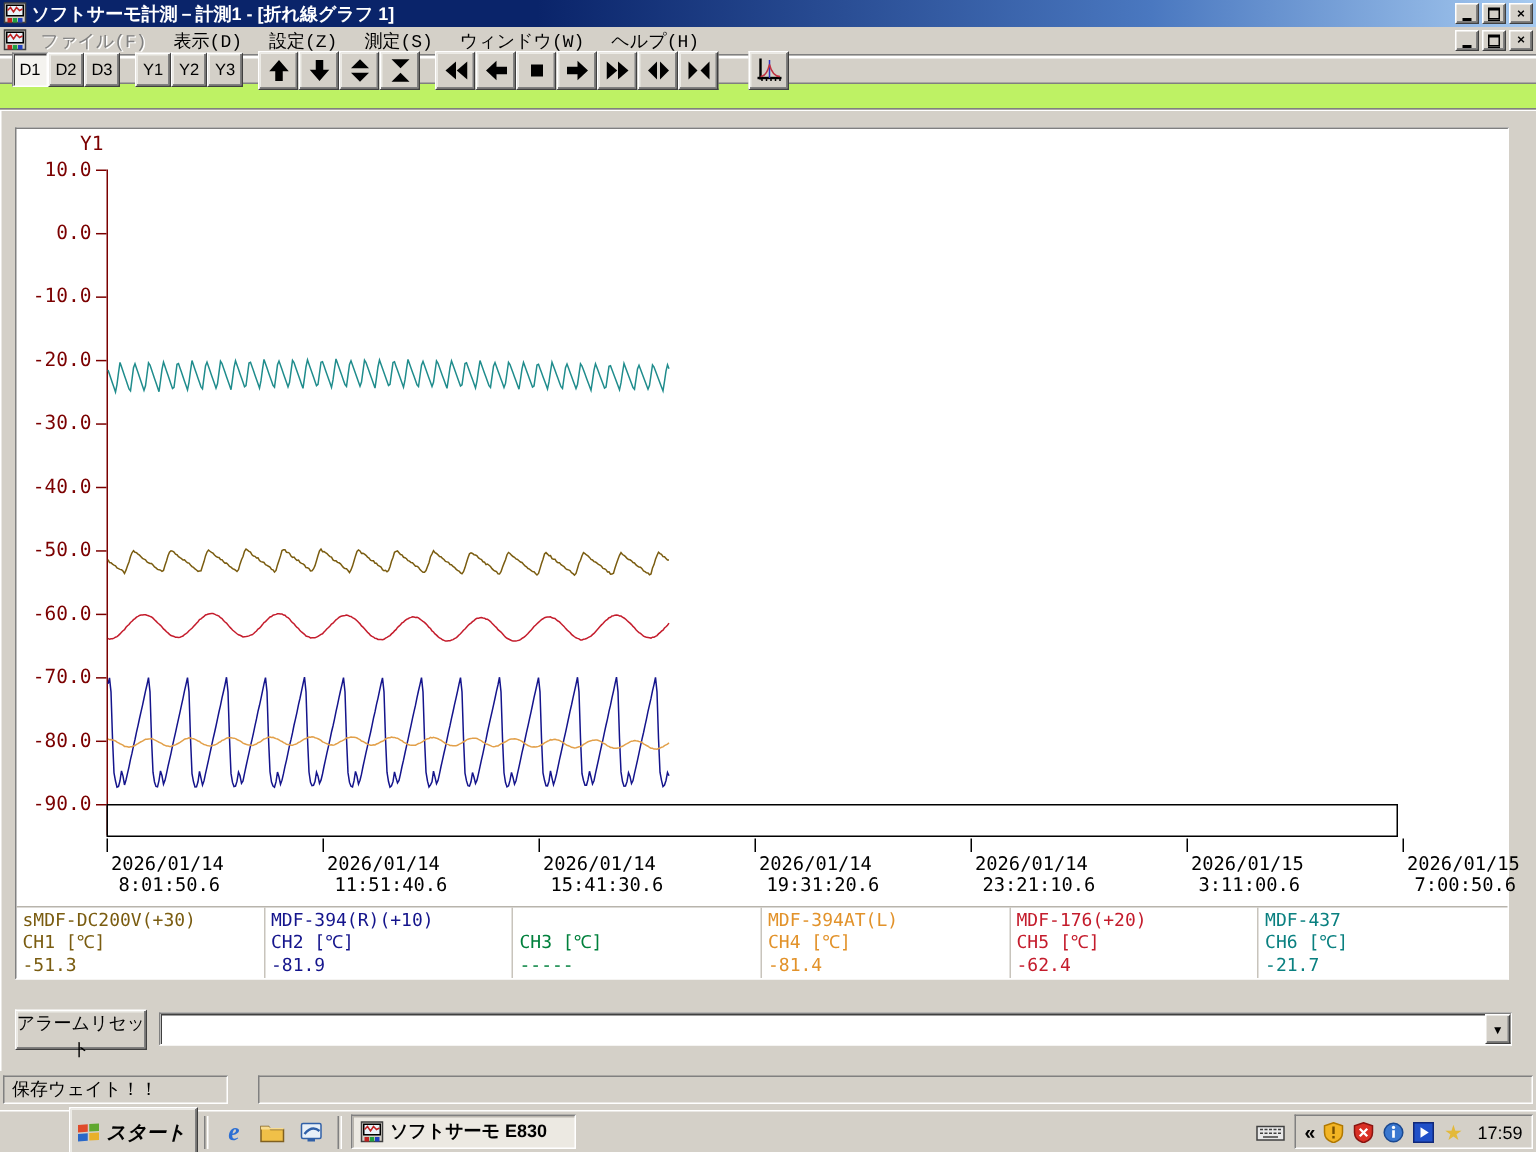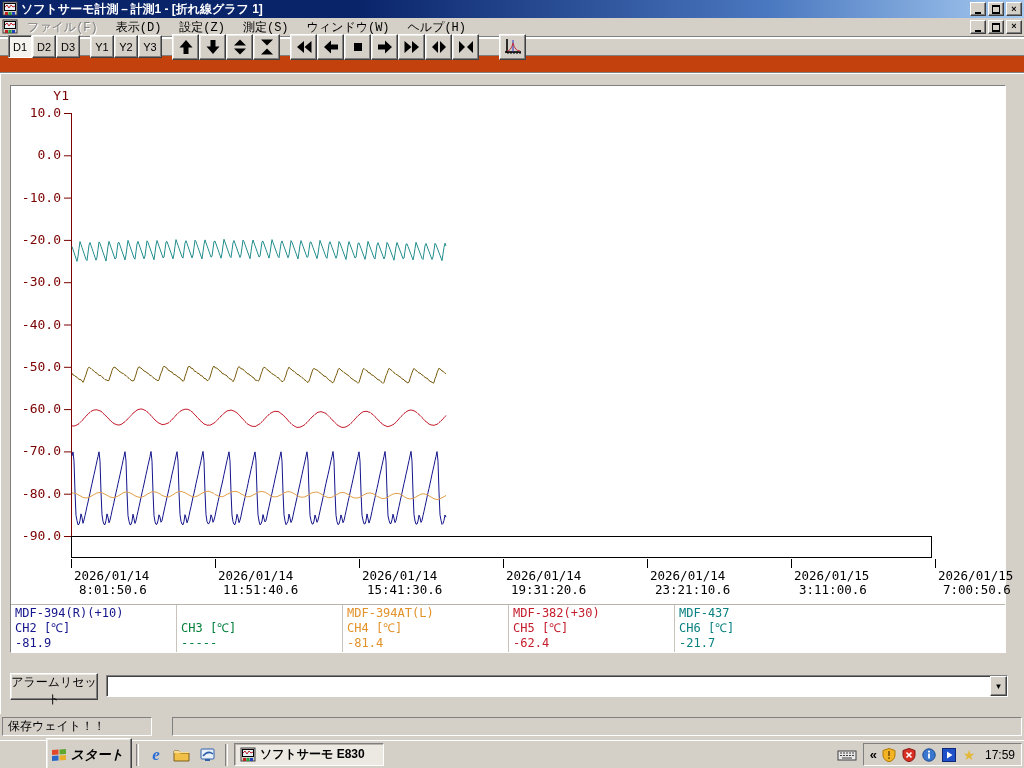--- a/index.html
+++ b/index.html
@@ -1,18 +1,18 @@
 <!DOCTYPE html>
 <html><head>
 <meta charset="utf-8">
 <style>
   * { margin:0; padding:0; box-sizing:border-box; }
   html,body { width:1024px; height:768px; overflow:hidden; background:#000; }
   body { font-family:"Liberation Sans", sans-serif; font-size:12px; }
-  .screen { position:absolute; width:1024px; height:768px; background:#c2410c; }
+  .screen { position:absolute; width:1024px; height:768px; background:#bef264; }
 
   
   .title-bar { position:absolute; left:0; top:0; width:1024px; height:18px;
     background:linear-gradient(90deg,#0a246a 0%,#0a246a 35%,#4a78c0 75%,#a6caf0 100%);
     display:flex; align-items:center; padding:0 2px; }
   .title-text { color:#fff; font-weight:bold; font-size:12px; margin-left:3px; flex:1;
     white-space:nowrap; overflow:hidden; }
   .win-btns { display:flex; gap:2px; }
   .win-btn { width:16px; height:14px; background:#d4d0c8; border:1px solid;
     border-color:#fff #404040 #404040 #fff; box-shadow:inset -1px -1px 0 #808080;
@@ -304,37 +304,42 @@
           <line x1="924.5" y1="473" x2="924.5" y2="482" stroke="#000"></line>
           <text x="927" y="494" fill="#000" font-family="&quot;DejaVu Sans Mono&quot;, monospace" font-size="12.5">2026/01/15</text>
           <text x="932" y="508" fill="#000" font-family="&quot;DejaVu Sans Mono&quot;, monospace" font-size="12.5">7:00:50.6</text>
           <polyline points="61,160.6 62,163.5 63,166.5 64,169.5 65,172.4 66,175.4 67,170.2 68,162.5 69,155.6 70,158.5 71,161.5 72,164.5 73,167.4 74,170.4 75,173.3 76,174.6 77,166.9 78,159.2 79,156.5 80,159.5 81,162.4 82,165.4 83,168.3 84,171.3 85,174.2 86,171.2 87,163.5 88,155.9 89,157.4 90,160.4 91,163.3 92,166.3 93,169.2 94,172.1 95,175.1 96,167.9 97,160.2 98,155.4 99,158.4 100,161.3 101,164.2 102,167.2 103,170.1 104,173.0 105,172.2 106,164.5 107,156.9 108,156.4 109,159.3 110,162.2 111,165.2 112,168.1 113,171.0 114,173.9 115,168.9 116,161.3 117,154.4 118,157.3 119,160.3 120,163.2 121,166.1 122,169.0 123,171.9 124,173.2 125,165.6 126,158.0 127,155.4 128,158.3 129,161.2 130,164.1 131,167.0 132,169.9 133,172.8 134,169.9 135,162.3 136,154.8 137,156.4 138,159.3 139,162.2 140,165.1 141,168.0 142,170.9 143,173.8 144,166.7 145,159.1 146,154.5 147,157.4 148,160.2 149,163.1 150,166.0 151,168.9 152,171.8 153,171.0 154,163.5 155,156.0 156,155.5 157,158.4 158,161.2 159,164.1 160,167.0 161,169.9 162,172.8 163,167.8 164,160.3 165,153.6 166,156.5 167,159.4 168,162.3 169,165.1 170,168.0 171,170.9 172,172.1 173,164.7 174,157.2 175,154.7 176,157.5 177,160.4 178,163.3 179,166.2 180,169.0 181,171.9 182,169.0 183,161.6 184,154.2 185,155.7 186,158.6 187,161.5 188,164.3 189,167.2 190,170.1 191,172.9 192,165.9 193,158.5 194,153.9 195,156.8 196,159.7 197,162.5 198,165.4 199,168.3 200,171.1 201,170.3 202,162.9 203,155.5 204,155.1 205,157.9 206,160.8 207,163.6 208,166.5 209,169.3 210,172.2 211,167.3 212,159.9 213,153.3 214,156.2 215,159.0 216,161.9 217,164.7 218,167.6 219,170.4 220,171.6 221,164.3 222,157.0 223,154.5 224,157.3 225,160.2 226,163.0 227,165.9 228,168.7 229,171.5 230,168.7 231,161.4 232,154.1 233,155.7 234,158.5 235,161.3 236,164.2 237,167.0 238,169.8 239,172.7 240,165.8 241,158.5 242,154.0 243,156.9 244,159.7 245,162.5 246,165.3 247,168.2 248,171.0 249,170.2 250,162.9 251,155.7 252,155.2 253,158.1 254,160.9 255,163.7 256,166.5 257,169.3 258,172.1 259,167.3 260,160.1 261,153.6 262,156.5 263,159.3 264,162.1 265,164.9 266,167.7 267,170.5 268,171.7 269,164.5 270,157.4 271,154.9 272,157.7 273,160.5 274,163.3 275,166.1 276,168.9 277,171.7 278,168.9 279,161.8 280,154.6 281,156.2 282,159.0 283,161.8 284,164.6 285,167.3 286,170.1 287,172.9 288,166.2 289,159.1 290,154.6 291,157.4 292,160.2 293,163.0 294,165.8 295,168.6 296,171.4 297,170.6 298,163.5 299,156.4 300,155.9 301,158.7 302,161.5 303,164.3 304,167.0 305,169.8 306,172.6 307,167.9 308,160.8 309,154.4 310,157.2 311,160.0 312,162.8 313,165.5 314,168.3 315,171.1 316,172.3 317,165.2 318,158.1 319,155.7 320,158.5 321,161.3 322,164.0 323,166.8 324,169.5 325,172.3 326,169.6 327,162.5 328,155.5 329,157.0 330,159.8 331,162.5 332,165.3 333,168.0 334,170.8 335,173.5 336,166.9 337,159.9 338,155.6 339,158.3 340,161.1 341,163.8 342,166.6 343,169.3 344,172.0 345,171.3 346,164.3 347,157.3 348,156.9 349,159.6 350,162.3 351,165.1 352,167.8 353,170.5 354,173.3 355,168.6 356,161.7 357,155.4 358,158.1 359,160.9 360,163.6 361,166.3 362,169.1 363,171.8 364,173.0 365,166.0 366,159.1 367,156.7 368,159.4 369,162.1 370,164.9 371,167.6 372,170.3 373,173.0 374,170.3 375,163.4 376,156.5 377,158.0 378,160.7 379,163.4 380,166.1 381,168.8 382,171.5 383,174.2 384,167.7 385,160.8 386,156.5 387,159.2 388,161.9 389,164.6 390,167.3 391,170.0 392,172.7 393,172.0 394,165.1 395,158.2 396,157.8 397,160.5 398,163.1 399,165.8 400,168.5 401,171.2 402,173.9 403,169.3 404,162.5 405,156.3 406,159.0 407,161.7 408,164.3 409,167.0 410,169.7 411,172.4 412,173.5 413,166.7 414,159.9 415,157.5 416,160.2 417,162.9 418,165.5 419,168.2 420,170.9 421,173.5 422,170.9 423,164.1 424,157.3 425,158.7 426,161.4 427,164.0 428,166.7 429,169.3 430,172.0 431,174.6 432,168.2 433,161.4 434,157.2 435,159.9" fill="none" stroke="#1f8c8c" stroke-width="1"></polyline>
           <polyline points="61,287.1 62,289.0 63,289.1 64,290.1 65,290.7 66,291.2 67,292.6 68,293.1 69,293.6 70,293.8 71,294.7 72,296.3 73,294.1 74,291.2 75,288.6 76,285.0 77,282.5 78,281.1 79,282.2 80,282.4 81,283.4 82,284.1 83,285.1 84,286.2 85,286.7 86,287.2 87,288.6 88,289.2 89,289.6 90,289.6 91,290.7 92,292.0 93,292.6 94,293.6 95,293.8 96,294.1 97,294.9 98,294.3 99,290.9 100,288.0 101,284.5 102,282.1 103,281.2 104,281.4 105,282.0 106,283.4 107,283.8 108,285.1 109,285.8 110,286.4 111,287.3 112,287.2 113,288.3 114,289.2 115,289.4 116,290.6 117,291.7 118,292.3 119,293.3 120,294.0 121,294.9 122,294.7 123,294.5 124,291.4 125,288.4 126,284.6 127,282.0 128,280.7 129,281.5 130,282.2 131,282.8 132,284.0 133,284.9 134,285.5 135,285.7 136,287.0 137,287.1 138,288.5 139,289.4 140,289.3 141,290.4 142,291.6 143,292.1 144,293.1 145,293.5 146,294.1 147,295.0 148,293.8 149,290.1 150,287.2 151,285.0 152,281.5 153,280.1 154,280.8 155,281.6 156,282.1 157,283.9 158,284.7 159,284.9 160,286.0 161,285.9 162,287.7 163,288.4 164,288.7 165,289.0 166,290.4 167,290.9 168,291.5 169,292.0 170,293.6 171,293.9 172,295.4 173,294.3 174,290.6 175,287.6 176,284.6 177,281.0 178,280.5 179,280.5 180,282.2 181,282.3 182,282.8 183,284.7 184,285.6 185,285.4 186,286.7 187,287.6 188,287.4 189,289.0 190,289.6 191,289.9 192,290.7 193,292.4 194,292.5 195,293.0 196,294.6 197,294.5 198,293.3 199,291.1 200,287.8 201,284.3 202,281.3 203,280.0 204,281.8 205,281.7 206,282.4 207,283.0 208,284.2 209,285.1 210,285.4 211,287.3 212,287.9 213,287.9 214,288.9 215,289.2 216,289.9 217,291.2 218,292.4 219,293.0 220,293.1 221,294.3 222,295.7 223,294.0 224,291.4 225,288.0 226,284.6 227,281.6 228,280.7 229,281.3 230,282.9 231,282.8 232,283.4 233,284.2 234,285.4 235,286.0 236,287.4 237,287.9 238,287.9 239,289.5 240,289.5 241,290.9 242,291.4 243,292.0 244,293.8 245,294.5 246,294.2 247,295.2 248,294.4 249,291.8 250,288.2 251,285.7 252,282.2 253,281.6 254,281.3 255,282.5 256,283.7 257,283.9 258,285.5 259,285.8 260,286.5 261,287.8 262,288.1 263,289.1 264,289.2 265,290.3 266,291.5 267,291.5 268,292.2 269,293.7 270,294.7 271,295.5 272,295.5 273,294.4 274,291.7 275,289.1 276,285.1 277,283.2 278,281.1 279,282.5 280,283.0 281,283.9 282,285.0 283,285.2 284,286.3 285,287.0 286,288.3 287,288.6 288,288.9 289,290.3 290,290.5 291,291.6 292,292.2 293,293.4 294,294.2 295,294.7 296,295.9 297,296.5 298,295.1 299,292.4 300,289.0 301,285.9 302,283.2 303,282.5 304,283.0 305,283.8 306,284.0 307,284.6 308,285.9 309,286.6 310,287.1 311,288.5 312,288.8 313,290.4 314,290.0 315,290.8 316,291.7 317,293.1 318,294.1 319,294.7 320,295.1 321,296.6 322,296.7 323,295.1 324,292.1 325,289.6 326,287.2 327,283.8 328,282.3 329,283.0 330,284.1 331,285.0 332,285.5 333,286.6 334,287.0 335,287.8 336,288.7 337,289.0 338,290.2 339,291.2 340,291.9 341,293.0 342,293.4 343,294.3 344,295.0 345,295.1 346,296.3 347,297.3 348,296.3 349,293.1 350,289.7 351,286.8 352,283.3 353,282.4 354,283.4 355,284.5 356,284.4 357,286.4 358,286.8 359,286.8 360,288.5 361,289.1 362,289.1 363,290.4 364,291.1 365,291.7 366,293.0 367,293.7 368,293.9 369,294.4 370,295.8 371,296.4 372,297.4 373,296.3 374,293.0 375,289.5 376,287.5 377,284.5 378,282.4 379,283.1 380,284.0 381,284.6 382,285.6 383,286.9 384,287.3 385,288.4 386,288.7 387,289.4 388,290.3 389,290.8 390,291.5 391,292.9 392,293.2 393,293.8 394,295.3 395,295.2 396,296.8 397,296.7 398,296.1 399,292.7 400,289.6 401,286.8 402,284.2 403,282.4 404,283.7 405,284.3 406,285.1 407,286.3 408,287.0 409,287.2 410,287.9 411,289.0 412,289.3 413,290.6 414,291.4 415,292.0 416,292.2 417,293.1 418,294.6 419,295.1 420,295.9 421,296.0 422,297.2 423,296.6 424,292.6 425,290.4 426,286.9 427,284.3 428,282.2 429,283.1 430,283.6 431,285.1 432,285.2 433,286.3 434,287.4 435,287.4" fill="none" stroke="#7a5c10" stroke-width="1"></polyline>
           <polyline points="61,339.6 62,340.2 63,339.9 64,339.8 65,339.4 66,338.8 67,338.4 68,337.6 69,336.6 70,335.5 71,334.5 72,333.8 73,332.2 74,331.2 75,330.3 76,329.0 77,328.2 78,327.1 79,326.4 80,325.4 81,324.9 82,324.3 83,324.0 84,324.0 85,323.8 86,323.8 87,324.2 88,324.5 89,324.9 90,325.3 91,326.1 92,327.2 93,328.1 94,329.2 95,330.0 96,330.9 97,332.0 98,333.3 99,334.1 100,335.2 101,335.9 102,336.9 103,337.7 104,338.0 105,338.3 106,338.9 107,338.9 108,339.0 109,338.8 110,338.4 111,338.0 112,337.0 113,336.4 114,335.7 115,334.5 116,333.7 117,332.8 118,331.6 119,330.6 120,329.5 121,328.5 122,327.1 123,326.6 124,325.7 125,324.9 126,324.0 127,323.7 128,323.3 129,323.1 130,323.0 131,323.0 132,323.4 133,323.9 134,324.3 135,324.8 136,325.8 137,326.4 138,327.6 139,328.7 140,329.4 141,330.6 142,331.9 143,332.9 144,334.0 145,334.8 146,335.7 147,336.5 148,337.2 149,337.5 150,338.0 151,338.6 152,338.5 153,338.4 154,338.2 155,337.9 156,337.4 157,337.2 158,336.5 159,335.5 160,334.7 161,333.4 162,332.8 163,331.6 164,330.4 165,329.1 166,328.4 167,327.3 168,326.3 169,325.3 170,325.0 171,324.1 172,323.9 173,323.6 174,323.2 175,323.2 176,323.3 177,323.3 178,324.0 179,324.2 180,325.3 181,325.8 182,326.6 183,328.0 184,329.1 185,329.8 186,331.2 187,332.3 188,333.0 189,334.4 190,335.3 191,336.1 192,336.9 193,338.0 194,338.3 195,338.6 196,339.3 197,339.1 198,339.1 199,339.2 200,338.8 201,338.2 202,337.6 203,336.9 204,336.5 205,335.3 206,334.3 207,333.2 208,332.3 209,331.3 210,330.0 211,329.4 212,328.4 213,327.2 214,326.5 215,325.6 216,325.0 217,324.7 218,324.5 219,324.3 220,324.0 221,324.3 222,324.8 223,325.0 224,325.7 225,326.3 226,326.9 227,327.8 228,328.9 229,329.9 230,331.3 231,332.1 232,333.1 233,334.3 234,335.5 235,336.4 236,337.6 237,338.3 238,338.7 239,339.6 240,339.7 241,340.3 242,340.3 243,340.3 244,340.5 245,340.2 246,339.4 247,338.9 248,338.3 249,337.7 250,336.6 251,335.8 252,334.6 253,333.8 254,332.3 255,331.4 256,330.5 257,329.3 258,328.7 259,327.7 260,326.9 261,326.5 262,325.9 263,325.6 264,325.2 265,325.3 266,325.6 267,325.5 268,325.9 269,326.7 270,327.5 271,328.3 272,328.9 273,329.9 274,331.0 275,332.3 276,333.0 277,334.6 278,335.3 279,336.6 280,337.4 281,338.4 282,339.3 283,339.8 284,340.5 285,340.9 286,341.4 287,341.4 288,341.2 289,341.2 290,340.7 291,340.4 292,339.7 293,339.2 294,338.4 295,337.3 296,336.5 297,335.4 298,334.2 299,333.3 300,332.1 301,331.0 302,330.1 303,329.4 304,328.4 305,327.7 306,326.8 307,326.2 308,326.1 309,325.9 310,325.7 311,326.0 312,326.1 313,326.8 314,326.9 315,327.5 316,328.4 317,329.5 318,330.5 319,331.5 320,332.4 321,333.8 322,334.6 323,335.4 324,336.5 325,337.7 326,338.8 327,339.5 328,340.0 329,340.5 330,341.0 331,341.4 332,341.3 333,341.4 334,341.1 335,340.8 336,340.4 337,339.6 338,339.0 339,338.3 340,337.3 341,336.4 342,335.2 343,334.2 344,333.0 345,331.7 346,330.8 347,329.8 348,328.9 349,328.0 350,327.1 351,326.5 352,325.8 353,325.5 354,325.4 355,325.4 356,325.2 357,325.9 358,326.1 359,326.3 360,327.3 361,328.0 362,328.6 363,329.7 364,330.7 365,331.6 366,332.9 367,333.9 368,334.8 369,335.7 370,336.9 371,337.7 372,338.5 373,339.2 374,339.6 375,339.9 376,340.6 377,340.6 378,340.2 379,340.0 380,339.7 381,339.1 382,338.6 383,338.1 384,337.1 385,336.3 386,335.1 387,334.0 388,332.9 389,331.7 390,330.6 391,329.7 392,328.5 393,327.5 394,326.9 395,325.8 396,325.5 397,324.6 398,324.5 399,324.1 400,324.0 401,324.1 402,324.6 403,324.7 404,325.4 405,326.0 406,326.7 407,327.7 408,328.6 409,329.4 410,330.4 411,331.6 412,332.5 413,333.8 414,334.8 415,335.7 416,336.3 417,337.2 418,338.1 419,338.5 420,338.9 421,339.0 422,339.2 423,339.4 424,338.8 425,338.8 426,338.2 427,337.7 428,336.6 429,335.8 430,334.8 431,334.1 432,332.7 433,331.8 434,330.8 435,329.4" fill="none" stroke="#c41c2c" stroke-width="1"></polyline>
           <polyline points="61,369.9 62,365.9 63,375.2 64,406.1 65,429.3 66,434.7 67,438.8 68,438.3 69,434.5 70,427.9 71,431.4 72,437.3 73,434.0 74,429.6 75,425.2 76,420.3 77,416.1 78,411.3 79,407.0 80,402.1 81,397.7 82,393.0 83,388.6 84,384.2 85,379.5 86,374.8 87,370.5 88,365.8 89,375.2 90,406.1 91,428.8 92,435.3 93,438.3 94,438.6 95,434.4 96,427.9 97,431.2 98,436.8 99,434.2 100,429.7 101,424.9 102,420.6 103,416.2 104,411.3 105,406.7 106,402.4 107,397.7 108,393.3 109,388.8 110,384.1 111,379.6 112,374.6 113,370.2 114,365.7 115,375.2 116,406.1 117,429.7 118,435.2 119,438.7 120,438.6 121,435.2 122,428.2 123,432.7 124,437.4 125,434.6 126,429.7 127,425.3 128,420.7 129,416.1 130,411.5 131,406.8 132,402.5 133,398.0 134,393.3 135,388.5 136,384.2 137,379.2 138,375.0 139,370.5 140,365.5 141,375.2 142,406.1 143,429.6 144,435.6 145,438.4 146,438.1 147,434.8 148,428.8 149,431.2 150,436.2 151,434.6 152,429.7 153,425.0 154,420.4 155,415.9 156,411.2 157,407.1 158,402.6 159,397.7 160,393.3 161,388.2 162,384.2 163,379.6 164,374.8 165,369.9 166,365.7 167,375.2 168,406.1 169,428.5 170,435.4 171,438.0 172,438.8 173,435.3 174,428.7 175,432.0 176,436.8 177,434.1 178,429.8 179,424.9 180,420.7 181,415.9 182,411.1 183,407.1 184,402.6 185,397.5 186,393.2 187,388.7 188,383.7 189,379.5 190,374.8 191,370.0 192,365.4 193,375.2 194,406.1 195,428.7 196,435.5 197,437.7 198,437.5 199,435.0 200,428.8 201,431.4 202,436.3 203,434.1 204,430.0 205,425.0 206,420.4 207,415.7 208,411.4 209,406.9 210,402.0 211,398.0 212,393.4 213,388.4 214,383.9 215,379.1 216,374.5 217,370.2 218,365.8 219,375.2 220,406.1 221,429.1 222,435.6 223,438.2 224,438.6 225,434.6 226,428.3 227,431.5 228,436.7 229,434.2 230,430.1 231,425.0 232,420.4 233,415.8 234,411.4 235,406.8 236,402.5 237,397.8 238,392.8 239,388.6 240,383.6 241,379.4 242,374.6 243,370.0 244,365.9 245,375.2 246,406.1 247,428.8 248,435.0 249,438.8 250,437.9 251,435.1 252,428.6 253,432.6 254,435.9 255,434.3 256,429.9 257,425.0 258,420.8 259,416.0 260,411.4 261,407.1 262,402.3 263,397.8 264,392.9 265,388.4 266,384.1 267,379.1 268,374.5 269,370.2 270,365.8 271,375.2 272,406.1 273,428.7 274,434.8 275,438.7 276,437.2 277,435.2 278,428.1 279,432.1 280,436.5 281,434.4 282,429.9 283,425.0 284,420.6 285,416.0 286,411.7 287,406.9 288,402.1 289,397.8 290,392.9 291,388.5 292,383.8 293,379.4 294,374.9 295,370.1 296,365.8 297,375.2 298,406.1 299,429.4 300,434.6 301,437.8 302,438.1 303,435.2 304,429.0 305,432.2 306,436.3 307,434.1 308,429.7 309,425.1 310,420.4 311,416.1 312,411.3 313,407.1 314,402.0 315,397.4 316,392.9 317,388.6 318,384.1 319,379.5 320,374.7 321,370.5 322,365.5 323,375.2 324,406.1 325,429.2 326,435.7 327,438.6 328,437.9 329,434.3 330,428.9 331,432.3 332,436.7 333,434.5 334,429.8 335,425.2 336,420.6 337,415.8 338,411.5 339,407.0 340,402.3 341,397.9 342,393.2 343,388.7 344,384.0 345,379.1 346,374.8 347,370.3 348,365.8 349,375.2 350,406.1 351,429.2 352,434.2 353,437.8 354,437.9 355,434.8 356,427.9 357,432.7 358,437.1 359,434.1 360,430.0 361,425.3 362,420.4 363,416.0 364,411.4 365,406.7 366,402.4 367,397.8 368,393.0 369,388.2 370,384.0 371,379.3 372,374.8 373,370.3 374,365.5 375,375.2 376,406.1 377,429.8 378,434.3 379,437.5 380,437.5 381,433.8 382,428.2 383,432.2 384,436.6 385,434.5 386,429.6 387,425.0 388,420.5 389,415.8 390,411.2 391,406.9 392,402.1 393,397.5 394,393.2 395,388.2 396,384.1 397,379.1 398,374.7 399,369.9 400,365.4 401,375.2 402,406.1 403,428.6 404,435.0 405,438.1 406,438.0 407,435.1 408,429.2 409,431.6 410,436.4 411,434.4 412,429.6 413,425.3 414,420.7 415,416.1 416,411.2 417,406.7 418,402.5 419,397.8 420,393.2 421,388.3 422,383.9 423,379.6 424,374.6 425,370.4 426,365.6 427,375.2 428,406.1 429,428.8 430,434.2 431,438.4 432,437.4 433,434.3 434,429.0 435,431.2" fill="none" stroke="#14148c" stroke-width="1"></polyline>
           <polyline points="61,406.7 62,407.1 63,407.0 64,407.3 65,407.6 66,408.0 67,408.8 68,409.3 69,409.8 70,410.2 71,410.8 72,411.6 73,411.6 74,411.8 75,412.1 76,411.8 77,411.8 78,411.3 79,411.0 80,410.3 81,409.8 82,409.1 83,408.5 84,408.1 85,407.4 86,406.9 87,406.8 88,406.6 89,406.5 90,406.3 91,406.7 92,407.3 93,407.7 94,408.3 95,408.8 96,409.2 97,409.8 98,410.5 99,410.9 100,411.3 101,411.4 102,411.6 103,411.7 104,411.2 105,410.8 106,410.6 107,410.0 108,409.5 109,408.9 110,408.2 111,407.6 112,406.8 113,406.5 114,406.3 115,405.9 116,406.0 117,406.3 118,406.5 119,406.9 120,407.4 121,408.0 122,408.3 123,409.2 124,409.8 125,410.3 126,410.6 127,411.0 128,411.2 129,411.3 130,411.2 131,410.9 132,410.7 133,410.3 134,409.7 135,408.9 136,408.5 137,407.6 138,407.3 139,406.8 140,406.1 141,405.9 142,405.9 143,405.8 144,406.0 145,406.1 146,406.4 147,407.0 148,407.5 149,407.9 150,408.6 151,409.4 152,409.8 153,410.2 154,410.5 155,410.7 156,410.7 157,411.0 158,410.8 159,410.3 160,410.0 161,409.1 162,408.9 163,408.2 164,407.4 165,406.7 166,406.4 167,405.9 168,405.5 169,405.3 170,405.6 171,405.5 172,406.0 173,406.4 174,406.7 175,407.3 176,407.9 177,408.3 178,409.1 179,409.4 180,410.2 181,410.3 182,410.5 183,410.9 184,410.9 185,410.4 186,410.2 187,409.8 188,409.0 189,408.6 190,407.9 191,407.2 192,406.6 193,406.4 194,405.8 195,405.4 196,405.5 197,405.2 198,405.3 199,405.8 200,406.1 201,406.5 202,407.0 203,407.6 204,408.6 205,408.9 206,409.4 207,409.8 208,410.3 209,410.6 210,410.5 211,410.8 212,410.6 213,410.0 214,409.6 215,408.9 216,408.3 217,407.9 218,407.4 219,406.8 220,406.0 221,405.8 222,405.7 223,405.3 224,405.5 225,405.5 226,405.6 227,406.0 228,406.6 229,407.1 230,408.0 231,408.3 232,408.9 233,409.5 234,410.1 235,410.4 236,410.8 237,410.8 238,410.5 239,410.6 240,410.0 241,409.7 242,409.1 243,408.5 244,408.2 245,407.6 246,406.6 247,406.2 248,405.9 249,405.8 250,405.4 251,405.6 252,405.6 253,406.0 254,406.1 255,406.7 256,407.4 257,407.8 258,408.7 259,409.2 260,409.7 261,410.4 262,410.6 263,410.9 264,410.8 265,410.8 266,410.8 267,410.2 268,409.7 269,409.4 270,408.9 271,408.3 272,407.5 273,406.9 274,406.5 275,406.3 276,405.6 277,405.9 278,405.6 279,405.9 280,406.1 281,406.5 282,407.1 283,407.5 284,408.3 285,408.9 286,409.7 287,410.1 288,410.4 289,411.0 290,411.0 291,411.2 292,411.1 293,411.1 294,410.8 295,410.2 296,409.8 297,409.2 298,408.5 299,408.0 300,407.3 301,406.8 302,406.5 303,406.4 304,406.1 305,406.1 306,406.1 307,406.3 308,406.9 309,407.4 310,407.9 311,408.7 312,409.2 313,410.1 314,410.2 315,410.7 316,411.1 317,411.6 318,411.8 319,411.7 320,411.4 321,411.3 322,410.6 323,409.9 324,409.4 325,409.0 326,408.5 327,407.9 328,407.2 329,406.8 330,406.7 331,406.6 332,406.5 333,406.7 334,406.9 335,407.3 336,407.8 337,408.3 338,409.1 339,409.8 340,410.4 341,411.0 342,411.4 343,411.8 344,412.0 345,411.9 346,412.0 347,411.9 348,411.6 349,411.2 350,410.5 351,410.0 352,409.2 353,408.7 354,408.2 355,407.8 356,407.1 357,407.3 358,407.0 359,406.8 360,407.2 361,407.4 362,407.6 363,408.3 364,408.8 365,409.4 366,410.3 367,410.8 368,411.2 369,411.6 370,412.2 371,412.4 372,412.6 373,412.5 374,412.2 375,411.8 376,411.7 377,411.2 378,410.3 379,409.7 380,409.1 381,408.5 382,408.1 383,407.9 384,407.5 385,407.5 386,407.3 387,407.4 388,407.7 389,408.1 390,408.6 391,409.4 392,409.8 393,410.4 394,411.3 395,411.6 396,412.3 397,412.4 398,412.8 399,412.8 400,412.8 401,412.6 402,412.5 403,411.8 404,411.5 405,410.9 406,410.3 407,409.8 408,409.2 409,408.6 410,408.1 411,408.0 412,407.7 413,407.9 414,408.0 415,408.3 416,408.5 417,409.0 418,409.9 419,410.4 420,411.0 421,411.5 422,412.2 423,412.8 424,412.9 425,413.4 426,413.4 427,413.5 428,413.0 429,412.7 430,412.2 431,411.9 432,411.1 433,410.6 434,410.1 435,409.3" fill="none" stroke="#e2a04a" stroke-width="1"></polyline>
         </svg>
       <div class="legend" id="legend">
+          <div class="legend-cell" style="color: rgb(122, 92, 16);">
+            <div class="lg-tag">sMDF-DC200V(+30)</div>
+            <div class="lg-label">CH1 [℃]</div>
+            <div class="lg-value">-51.3</div>
+          </div>
           <div class="legend-cell" style="color: rgb(20, 20, 140);">
             <div class="lg-tag">MDF-394(R)(+10)</div>
             <div class="lg-label">CH2 [℃]</div>
             <div class="lg-value">-81.9</div>
           </div>
           <div class="legend-cell" style="color: rgb(0, 128, 60);">
             <div class="lg-tag"></div>
             <div class="lg-label">CH3 [℃]</div>
             <div class="lg-value">-----</div>
           </div>
           <div class="legend-cell" style="color: rgb(226, 146, 42);">
             <div class="lg-tag">MDF-394AT(L)</div>
             <div class="lg-label">CH4 [℃]</div>
             <div class="lg-value">-81.4</div>
           </div>
           <div class="legend-cell" style="color: rgb(196, 28, 44);">
-            <div class="lg-tag">MDF-382(+30)</div>
+            <div class="lg-tag">MDF-176(+20)</div>
             <div class="lg-label">CH5 [℃]</div>
             <div class="lg-value">-62.4</div>
           </div>
           <div class="legend-cell" style="color: rgb(10, 128, 128);">
             <div class="lg-tag">MDF-437</div>
             <div class="lg-label">CH6 [℃]</div>
             <div class="lg-value">-21.7</div>
           </div>
         </div>
     </div>

